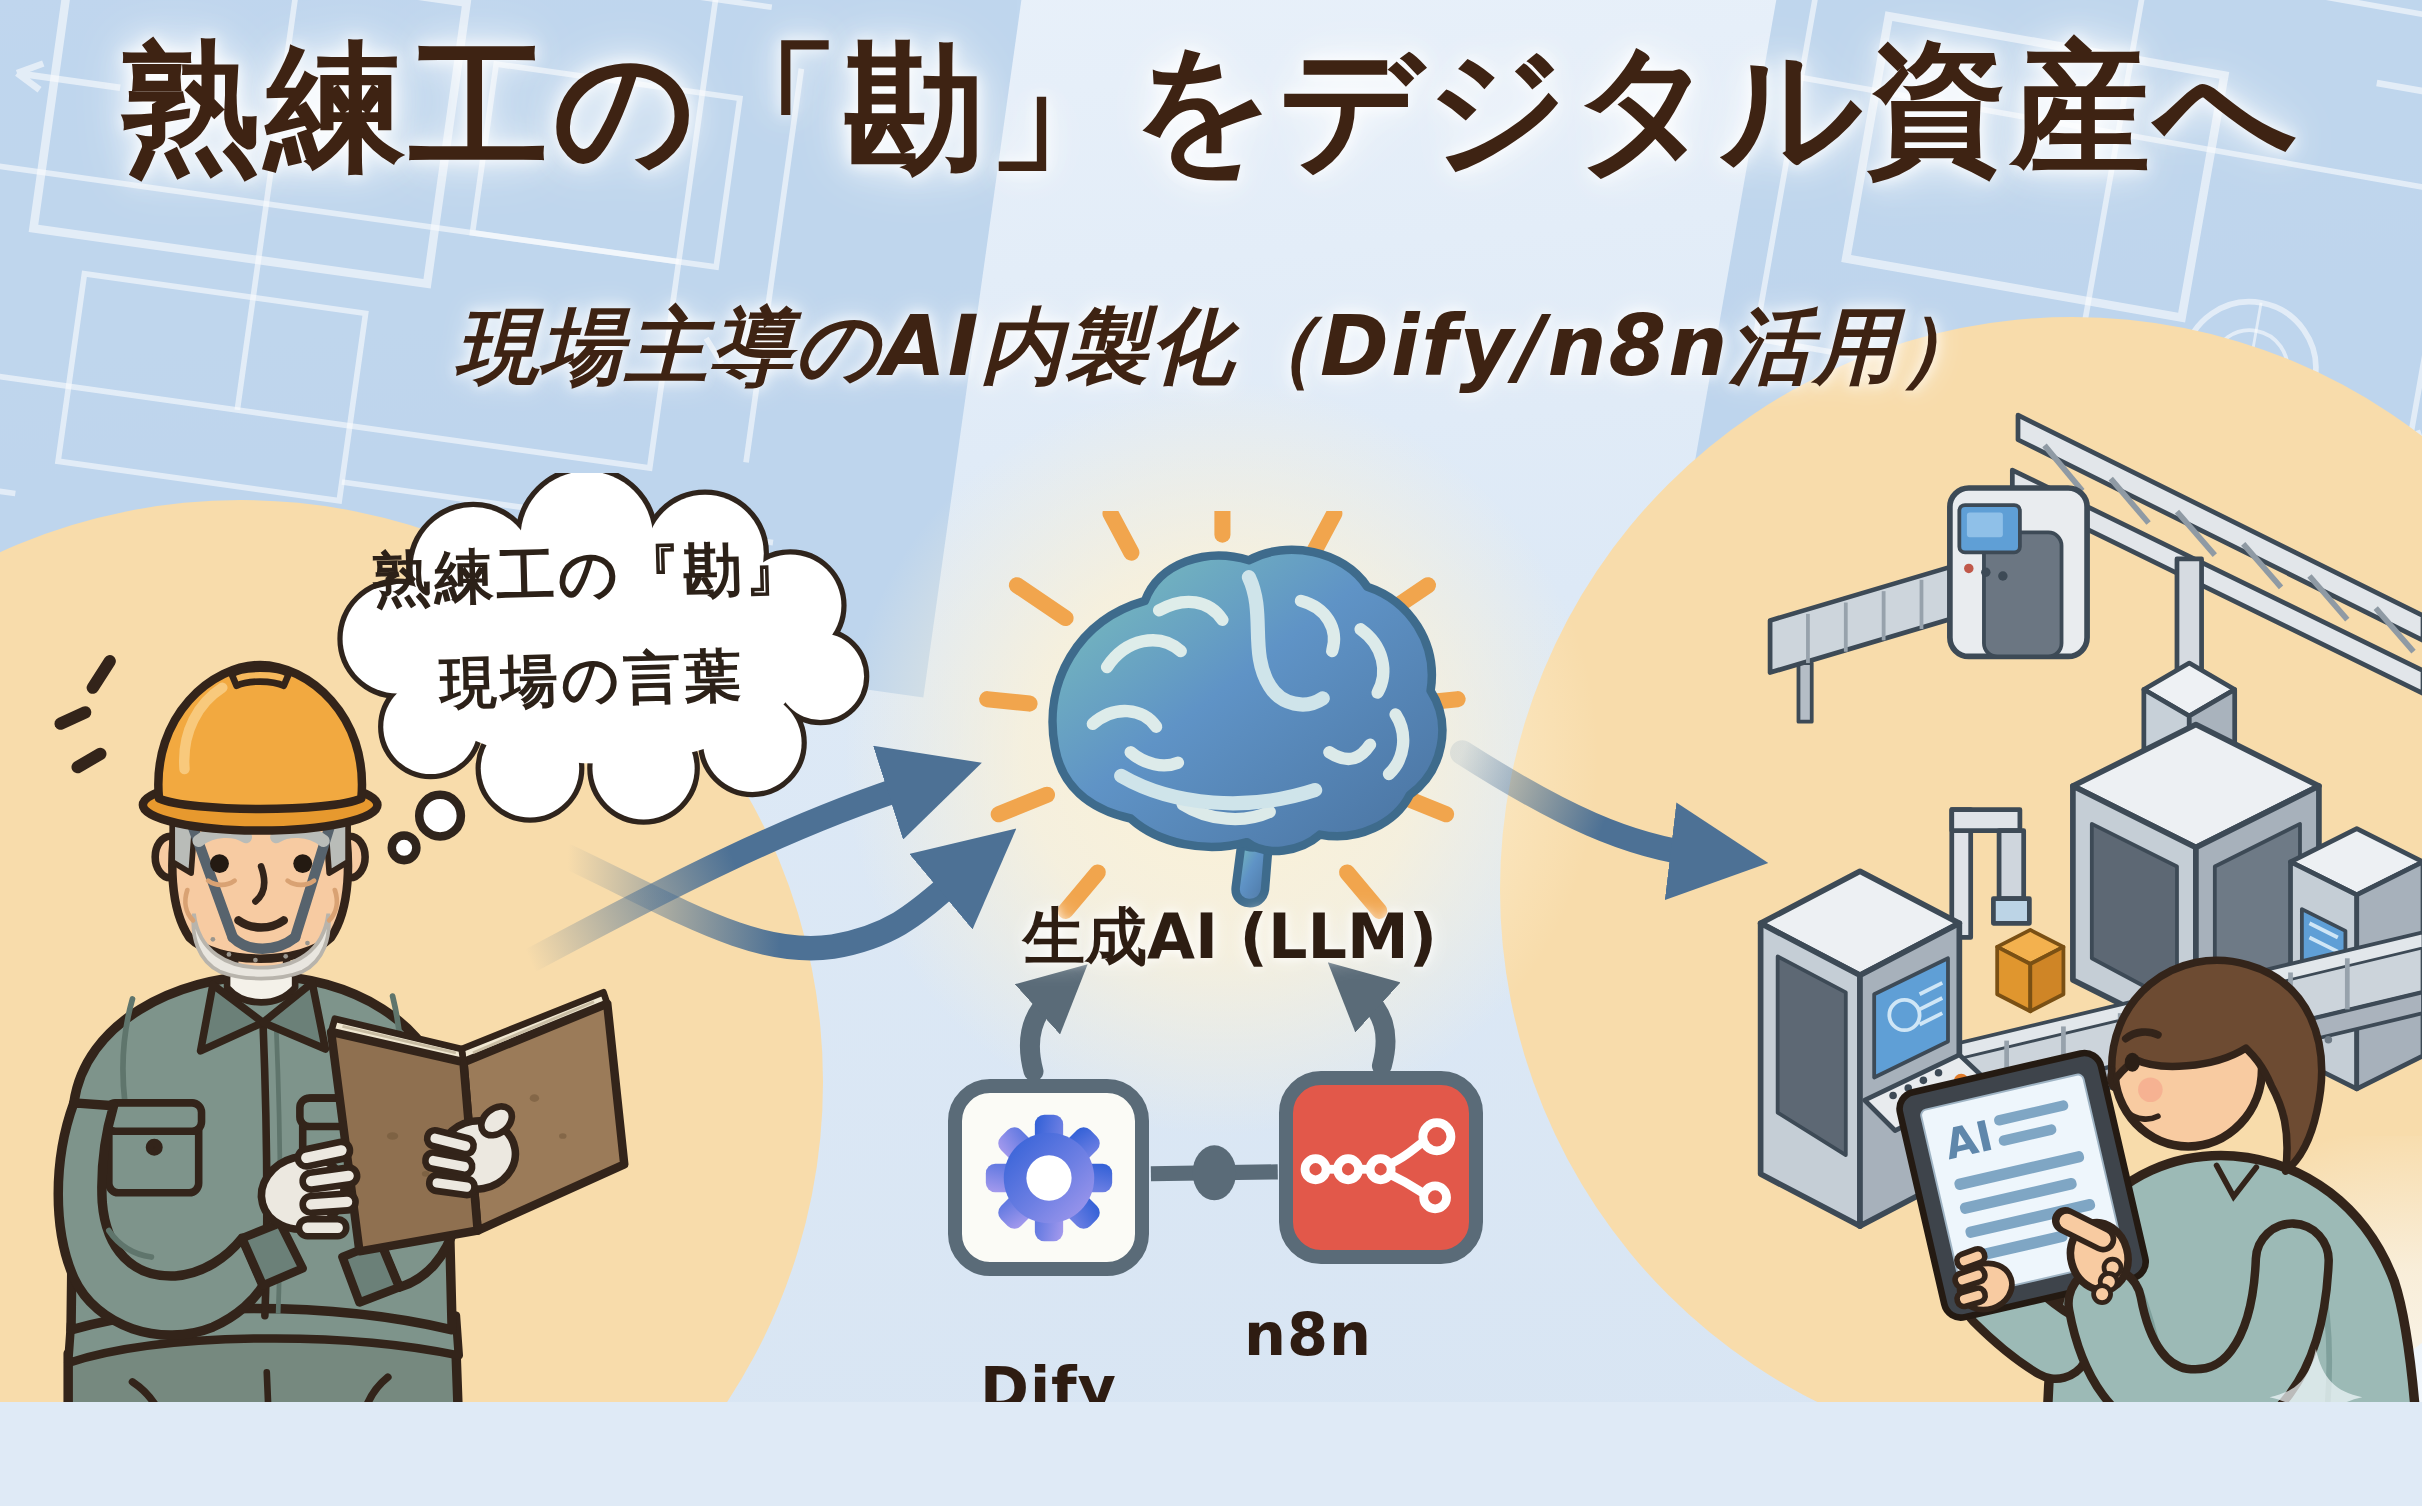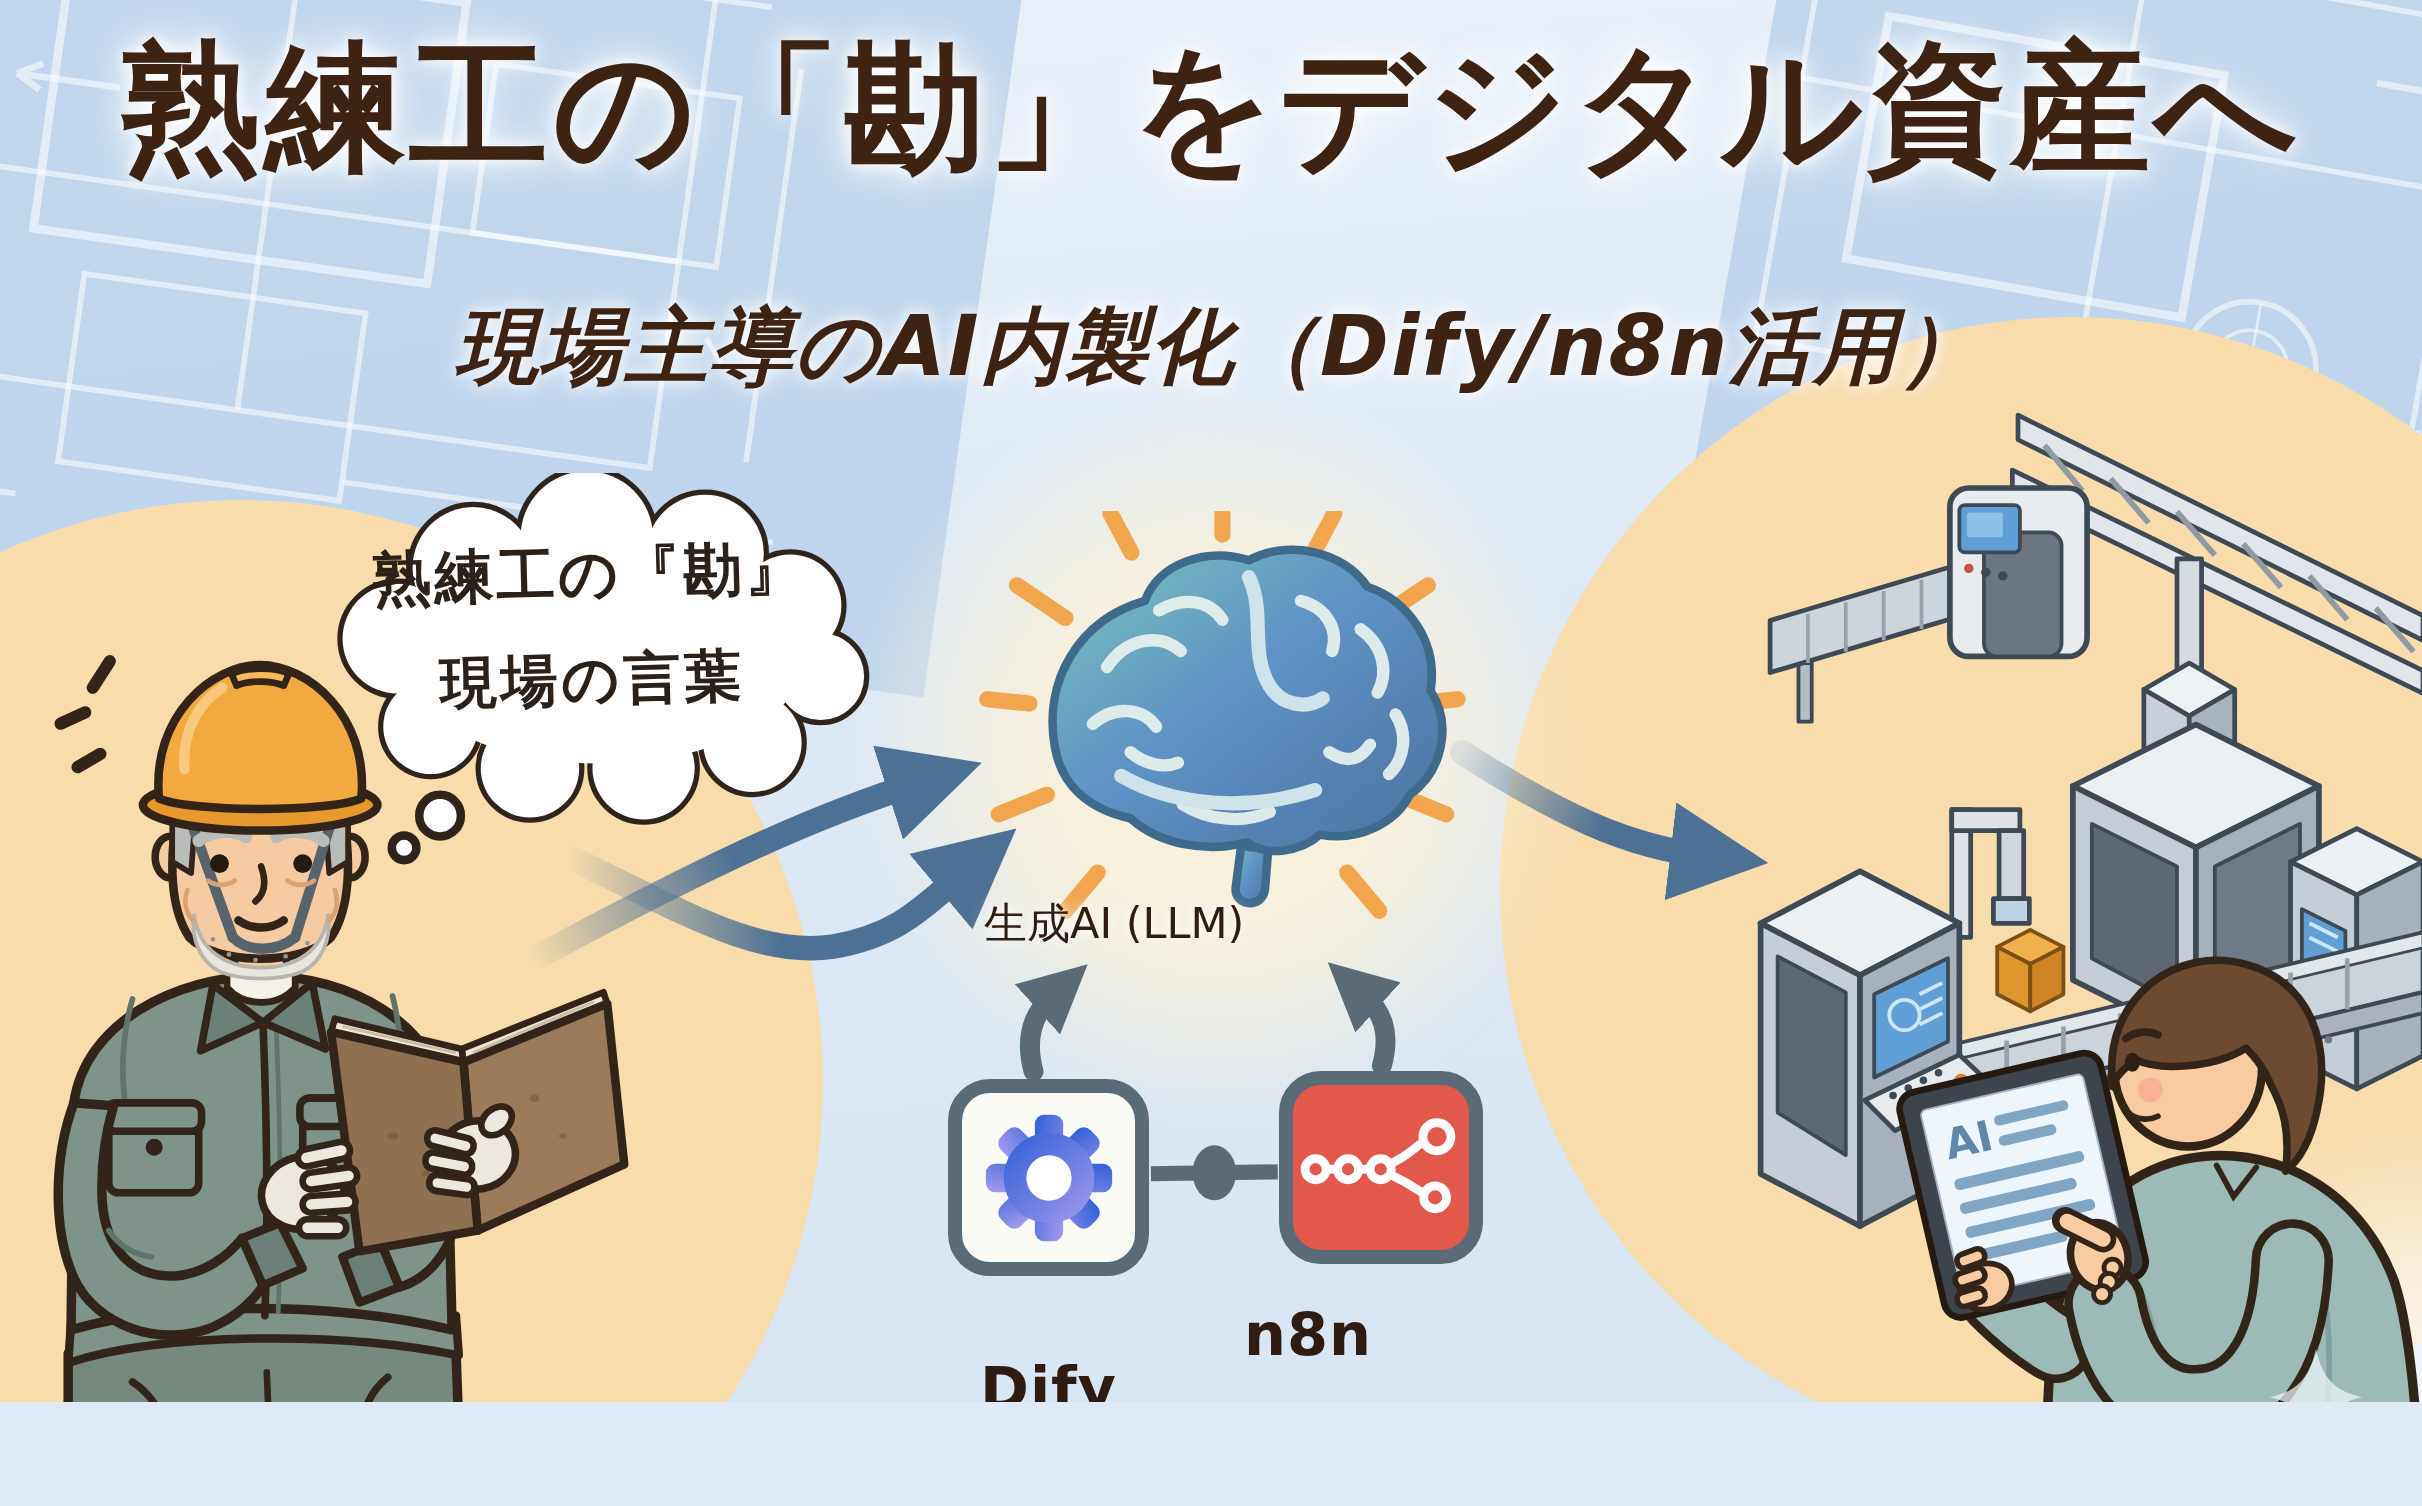--- a/index.html
+++ b/index.html
@@ -21,22 +21,22 @@
          text-shadow:0 0 15px rgba(255,255,255,.95),0 0 32px rgba(255,255,255,.9),0 0 57px rgba(255,255,255,.75);}
   .subtitle{position:absolute;left:0;top:284px;width:2423px;text-align:center;
          font-size:83px;font-weight:900;color:#3e2313;letter-spacing:1.9px;
          text-shadow:0 0 13.2px rgba(255,255,255,.95),0 0 28px rgba(255,255,255,.85);}
   
   .bubble-text{position:absolute;left:364px;top:535px;width:454px;text-align:center;
          color:#2c2118;transform:rotate(-1.5deg);font-weight:600;}
   .bubble-text .l1{font-size:59px;letter-spacing:2.8px;display:block;}
   .bubble-text .l2{font-size:57px;letter-spacing:3.8px;display:block;margin-top:26.5px;}
   
-  .ai-label{position:absolute;left:984px;top:895px;width:492px;text-align:left;
-         font-size:43px;font-weight:400;color:#2d1d12;
+  .ai-label{position:absolute;left:984px;top:895px;width:492px;text-align:center;
+         font-size:62px;font-weight:700;color:#2d1d12;
          text-shadow:0 0 9.5px rgba(255,255,255,.95),0 0 21px rgba(255,255,255,.8);}
   
   .tool-box{position:absolute;border:14px solid #5a6b78;border-radius:42px;
             display:flex;align-items:center;justify-content:center;box-sizing:border-box;}
   .dify-box{left:948px;top:1079px;width:201px;height:197px;background:#fbfbf6;}
   .n8n-box{left:1279px;top:1071px;width:204px;height:193px;background:#e2584a;}
   .tool-label{position:absolute;text-align:center;font-size:59px;font-weight:900;color:#2e1c12;letter-spacing:0.9px;}
   .dify-label{left:948px;top:1306px;width:201px;margin-top:48px;}
   .n8n-label{left:1206px;top:1300px;width:204px;}
   svg{display:block;}

